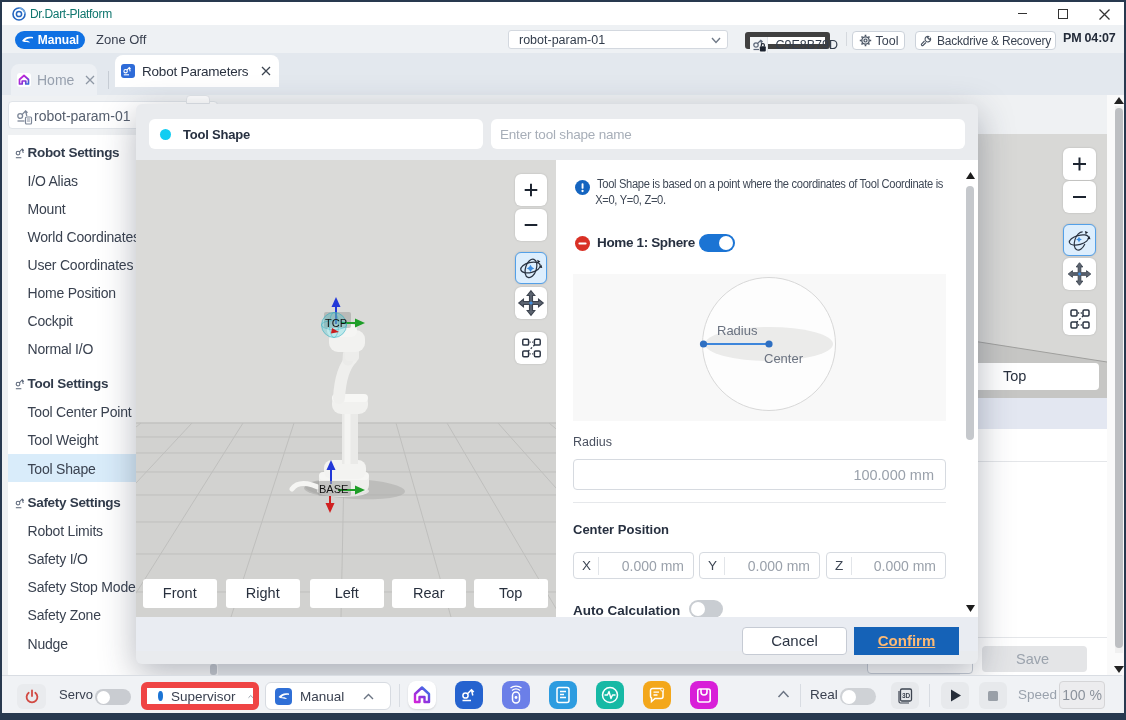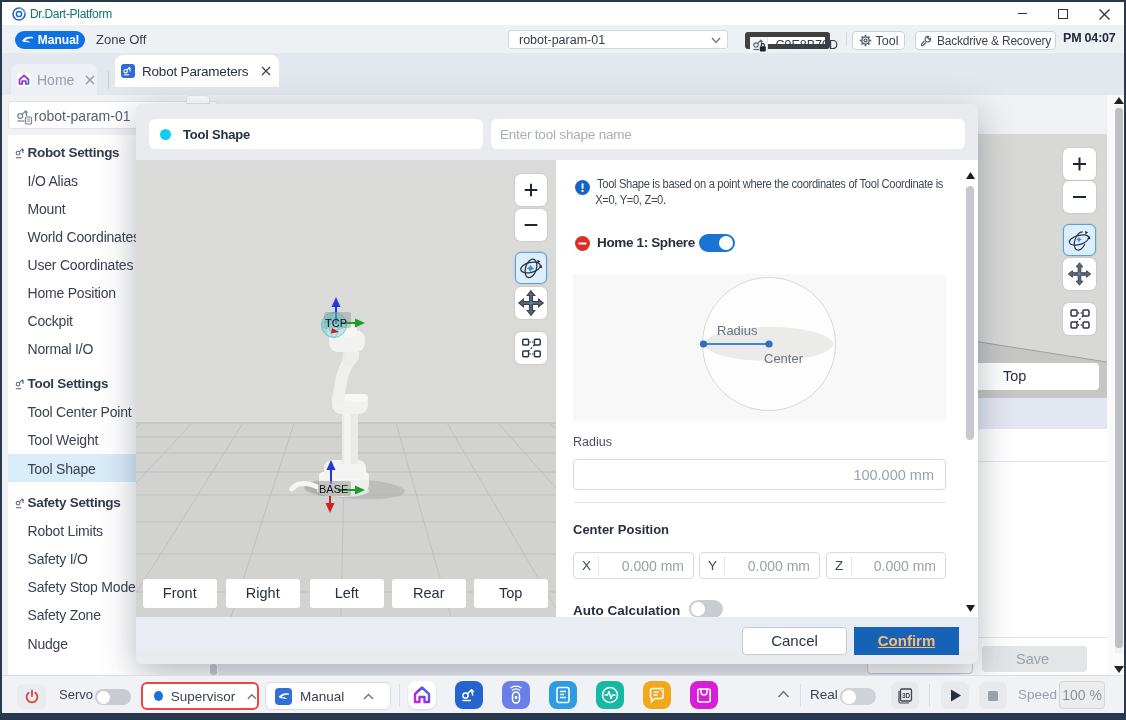--- a/index.html
+++ b/index.html
@@ -418,21 +418,21 @@
   <div class="abs" style="left:17px;top:8px;width:29px;height:25px;background:#e9ebee;border-radius:6px;">
     <svg class="abs" style="left:7px;top:5px;" width="16" height="16" viewBox="0 0 16 16">
       <path d="M8 1.5 L8 7" stroke="#d24a43" stroke-width="1.8" stroke-linecap="round"></path>
       <path d="M4.7 3.8 A5.4 5.4 0 1 0 11.3 3.8" fill="none" stroke="#d24a43" stroke-width="1.8" stroke-linecap="round"></path>
     </svg>
   </div>
   <div class="abs" style="left:59px;top:11px;font-size:13px;color:#3a4150;">Servo</div>
   <div class="abs" style="left:95px;top:13px;width:36px;height:16px;background:#c9ccd1;border-radius:8px;">
     <div class="abs" style="left:1.5px;top:1.5px;width:13px;height:13px;background:#fff;border-radius:50%;"></div>
   </div>
-  <div class="abs flex" style="left:141px;top:6px;width:118px;height:28px;background:#fff;border:2px solid #ef4444;border-radius:6px;">
+  <div class="abs flex" style="left:141px;top:6px;width:118px;height:28px;background:#fff;border:6px solid #ef4444;border-radius:6px;">
     <div style="width:10px;height:10px;border-radius:50%;background:#1b74d4;margin-left:11px;"></div>
     <span style="font-size:13.5px;color:#3a4150;margin-left:8px;">Supervisor</span>
     <svg style="margin-left:12px;" width="11" height="7" viewBox="0 0 11 7">
           <path d="M1 6 L5.5 1.5 L10 6" fill="none" stroke="#6b7483" stroke-width="1.4"></path>
         </svg>
   </div>
   <div class="abs flex" style="left:265px;top:6px;width:126px;height:28px;background:#fff;border:1px solid #d7dbe1;border-radius:6px;">
     <svg style="margin-left:9px;" width="17" height="17" viewBox="0 0 17 17">
           <rect width="17" height="17" rx="4" fill="#2f6fd6"></rect>
           <path d="M3.5 9 C6 5.5 10 4.5 14 5.5 L14 7 C10.5 6.5 7.5 7.5 6.5 9.5 C9 9 11 9.5 12 11 C8.5 10.3 5.5 10.7 3.5 9 Z" fill="#fff"></path>

